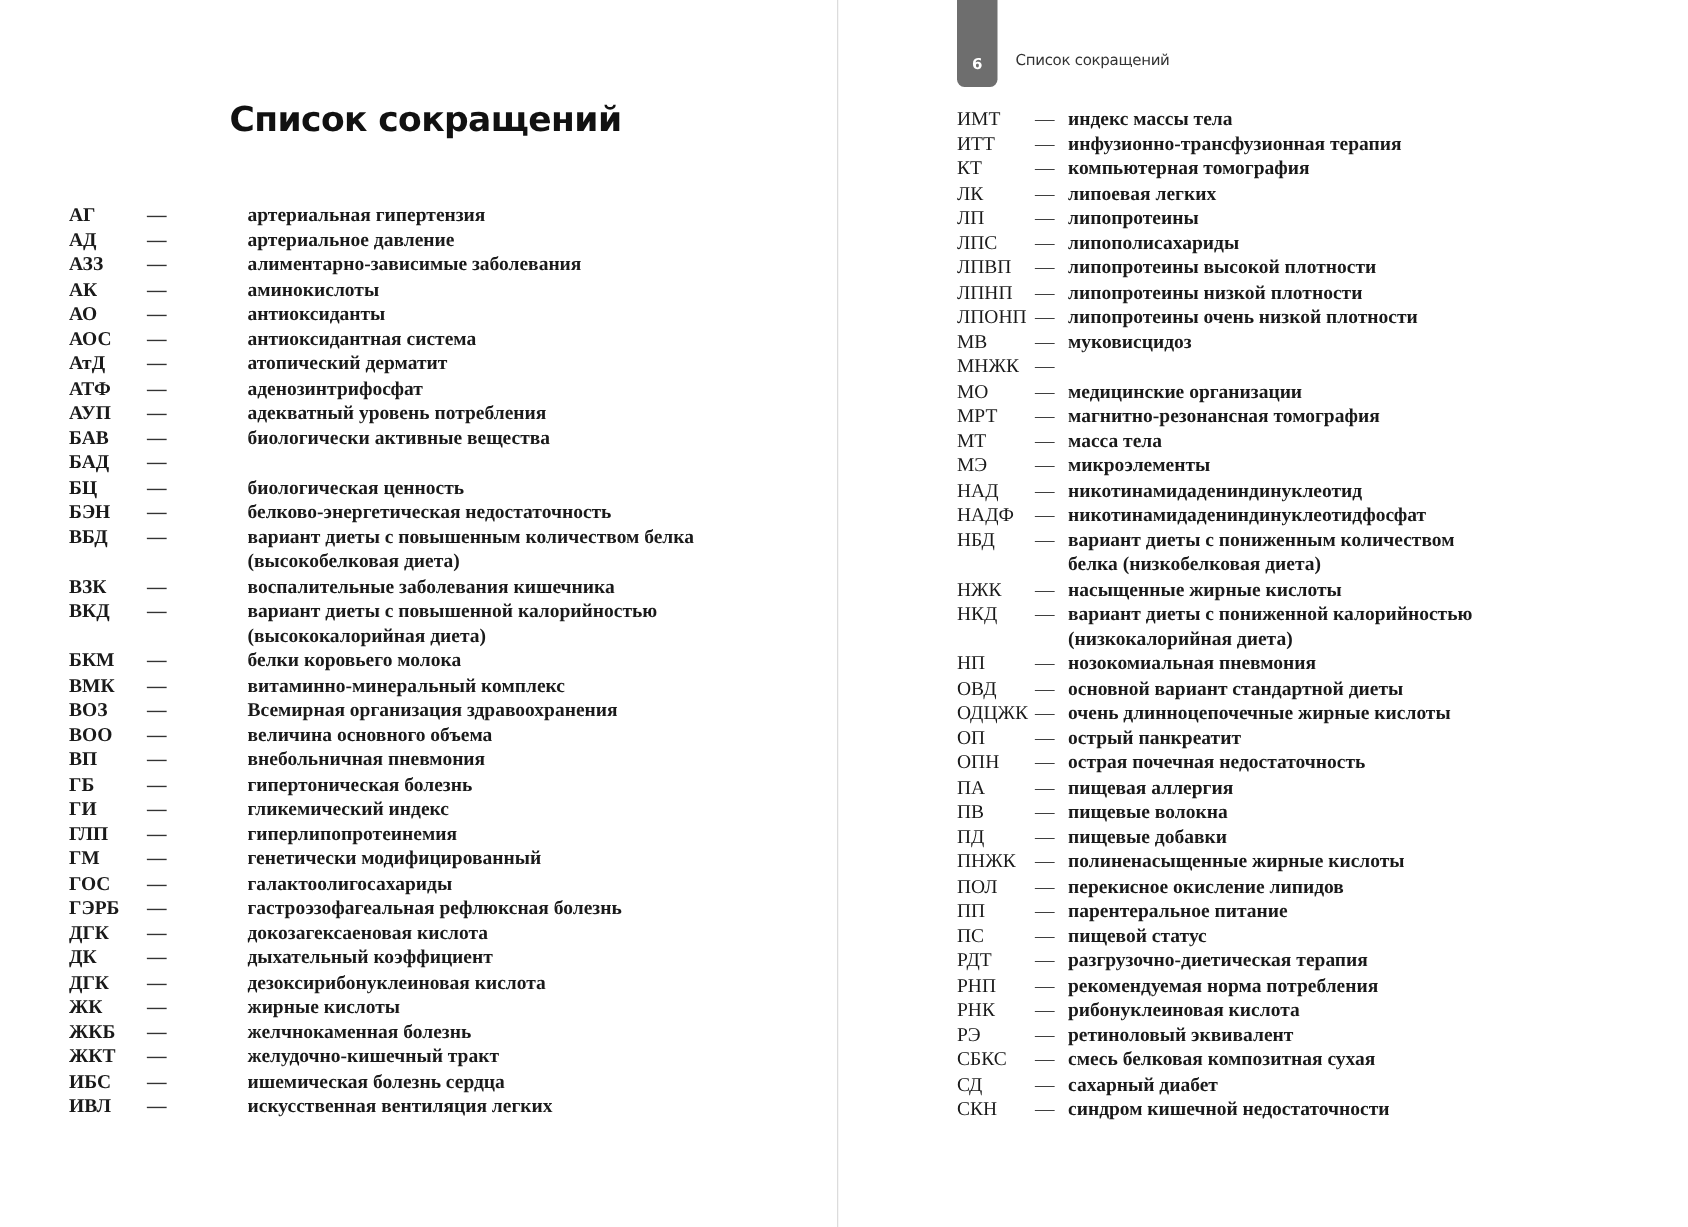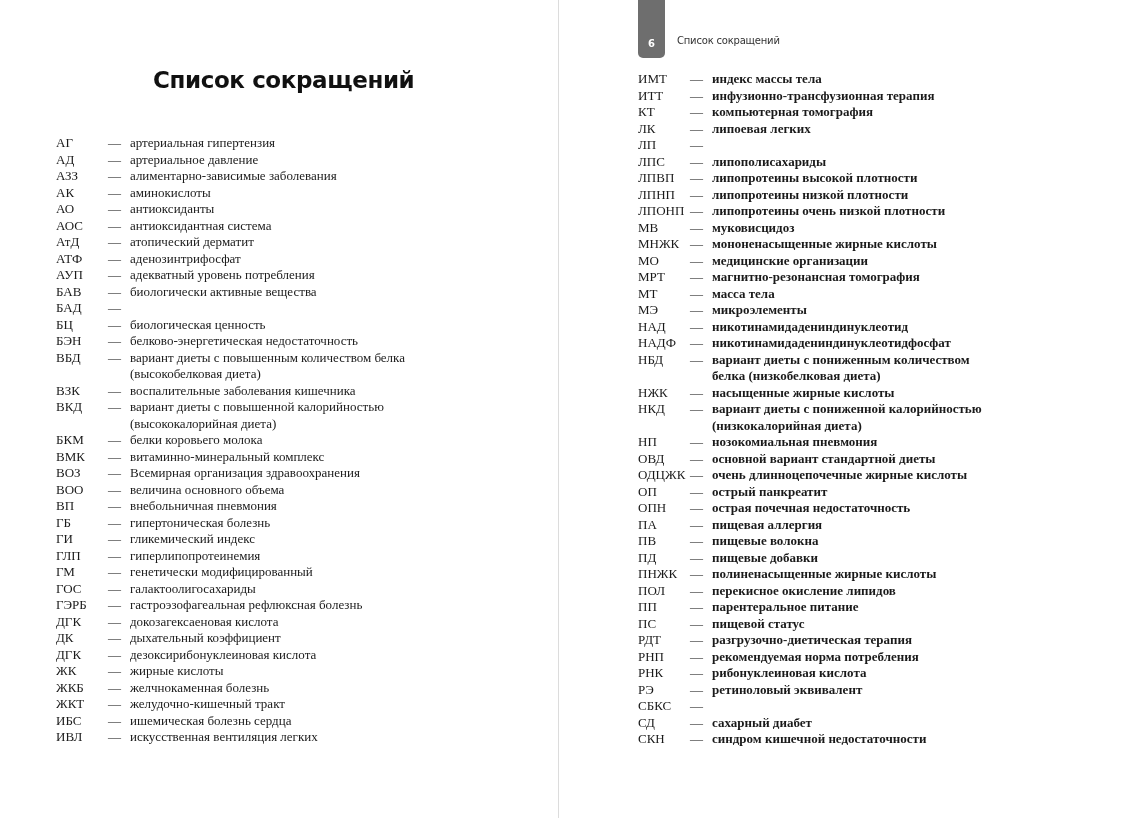--- a/index.html
+++ b/index.html
@@ -5,27 +5,27 @@
   html, body { margin: 0; padding: 0; background: #ffffff; }
   body { width: 1125px; height: 818px; position: relative; overflow: hidden; font-family: "Liberation Serif", serif; color: #1a1a1a; }
   .page { position: absolute; top: 0; height: 818px; background: #fff; }
   .page-left { left: 0; width: 558px; }
   .page-right { left: 559px; width: 566px; }
   .divider { position: absolute; left: 558px; top: 0; width: 1px; height: 818px; background: #dcdcdc; }
 
   .title { position: absolute; left: 153px; top: 67px; font-family: "DejaVu Sans", sans-serif; font-weight: bold; font-size: 23px; letter-spacing: -0.4px; color: #111; margin: 0; }
 
   .list { position: absolute; margin: 0; padding: 0; list-style: none; font-size: 13px; line-height: 16.5px; }
-  .list-left { left: 56px; top: 135px; }
+  .list-left { left: 46px; top: 135px; font-weight: bold; }
   .list-right { left: 638px; top: 71px; }
   .entry { display: flex; align-items: flex-start; white-space: nowrap; }
   .abbr { display: inline-block; width: 52px; color: #1a1a1a; }
   .dash { display: inline-block; width: 22px; color: #333; }
   .def { display: inline-block; color: #1a1a1a; white-space: normal; }
-  .list-left .def { width: 300px; }
+  .list-left .def { width: 300px; margin-left: 45px; }
   .list-right .def { width: 290px; font-weight: bold; }
 
   .tab { position: absolute; left: 638px; top: 0; width: 27px; height: 58px; background: #6e6e6e; border-radius: 0 0 5px 5px; }
   .tab-num { position: absolute; left: 0; width: 27px; bottom: 9px; text-align: center; font-family: "DejaVu Sans", sans-serif; font-size: 10px; font-weight: bold; color: #fff; }
   .running-head { position: absolute; left: 677px; top: 35px; font-family: "DejaVu Sans", sans-serif; font-size: 10px; color: #333; letter-spacing: -0.2px; }
 </style>
 </head>
 <body>
 
 <div class="page page-left">
@@ -232,20 +232,21 @@
     <span class="def">компьютерная томография</span>
   </li>
     <li class="entry">
     <span class="abbr">ЛК</span>
     <span class="dash">—</span>
     <span class="def">липоевая легких</span>
   </li>
     <li class="entry">
     <span class="abbr">ЛП</span>
     <span class="dash">—</span>
+    <span class="def">липопротеины</span>
   </li>
     <li class="entry">
     <span class="abbr">ЛПС</span>
     <span class="dash">—</span>
     <span class="def">липополисахариды</span>
   </li>
     <li class="entry">
     <span class="abbr">ЛПВП</span>
     <span class="dash">—</span>
     <span class="def">липопротеины высокой плотности</span>
@@ -261,21 +262,20 @@
     <span class="def">липопротеины очень низкой плотности</span>
   </li>
     <li class="entry">
     <span class="abbr">МВ</span>
     <span class="dash">—</span>
     <span class="def">муковисцидоз</span>
   </li>
     <li class="entry">
     <span class="abbr">МНЖК</span>
     <span class="dash">—</span>
-    <span class="def">мононенасыщенные жирные кислоты</span>
   </li>
     <li class="entry">
     <span class="abbr">МО</span>
     <span class="dash">—</span>
     <span class="def">медицинские организации</span>
   </li>
     <li class="entry">
     <span class="abbr">МРТ</span>
     <span class="dash">—</span>
     <span class="def">магнитно-резонансная томография</span>
@@ -391,20 +391,21 @@
     <span class="def">рибонуклеиновая кислота</span>
   </li>
     <li class="entry">
     <span class="abbr">РЭ</span>
     <span class="dash">—</span>
     <span class="def">ретиноловый эквивалент</span>
   </li>
     <li class="entry">
     <span class="abbr">СБКС</span>
     <span class="dash">—</span>
+    <span class="def">смесь белковая композитная сухая</span>
   </li>
     <li class="entry">
     <span class="abbr">СД</span>
     <span class="dash">—</span>
     <span class="def">сахарный диабет</span>
   </li>
     <li class="entry">
     <span class="abbr">СКН</span>
     <span class="dash">—</span>
     <span class="def">синдром кишечной недостаточности</span>

